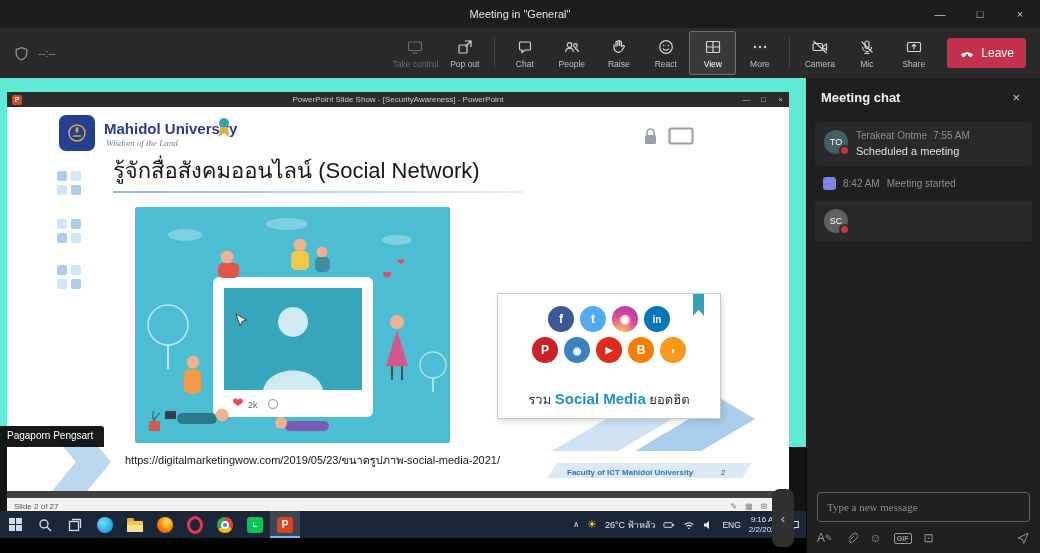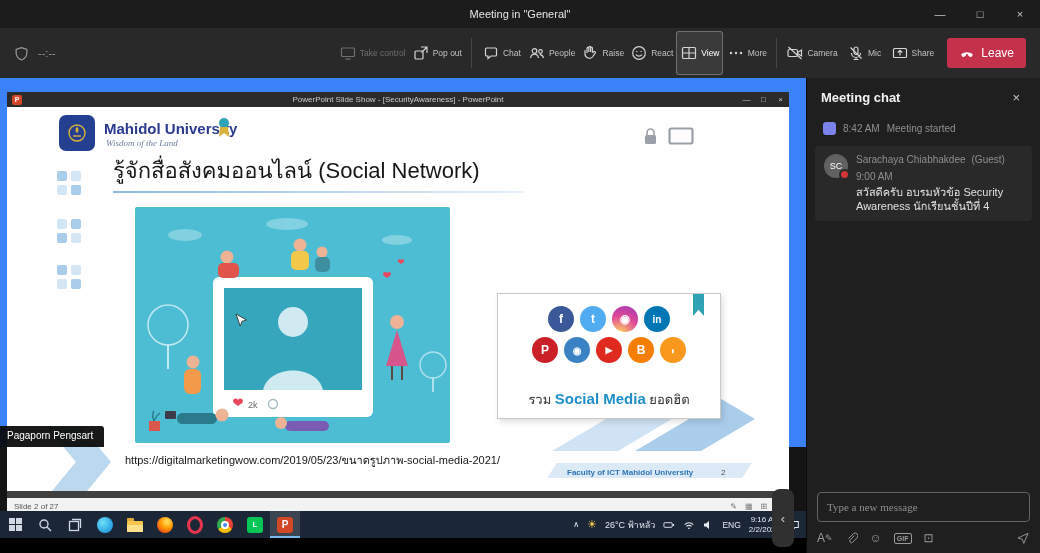--- a/index.html
+++ b/index.html
@@ -9,34 +9,34 @@
   .titlebar{height:28px;background:#1c1c1c;display:flex;align-items:center;justify-content:center;position:relative;}
   .tb-title{font-size:11px;color:#e6e6e6;}
   .tb-controls{position:absolute;right:0;top:0;height:28px;display:flex;}
   .tb-btn{width:40px;height:28px;background:transparent;border:none;color:#c8c8c8;font-size:11px;
           display:flex;align-items:center;justify-content:center;cursor:pointer;font-family:inherit;}
   
   .toolbar{height:50px;background:#292929;display:flex;align-items:center;}
   .tool-left{display:flex;align-items:center;gap:9px;padding-left:14px;flex:1;}
   .timer{color:#979797;font-size:11px;}
   .tool-right{display:flex;align-items:center;}
-  .tbtn{min-width:41px;height:44px;display:flex;flex-direction:row;align-items:center;justify-content:center;
+  .tbtn{min-width:41px;height:44px;display:flex;flex-direction:column;align-items:center;justify-content:center;
         gap:3px;color:#d4d4d4;cursor:pointer;padding:0 3px;}
   .tbtn .tlabel{font-size:8.5px;color:#c2c2c2;white-space:nowrap;}
   .tbtn.disabled{color:#6f6f6f;cursor:default;}
   .tbtn.disabled .tlabel{color:#6f6f6f;}
   .tbtn.active{background:#3a3a3a;box-shadow:inset 0 0 0 1px #6f6f6f;border-radius:3px;}
   .tbtn.active .tlabel{color:#fff;}
   .vdiv{width:1px;height:30px;background:#454545;margin:0 6px;}
   .leave{margin:0 14px 0 10px;height:30px;padding:0 12px;background:#c4314b;border:none;border-radius:3px;
          color:#fff;font-size:12px;display:flex;align-items:center;gap:6px;cursor:pointer;font-family:inherit;}
   svg{display:block;}
   
   .main{display:flex;height:475px;}
-  .stage{position:relative;width:806px;height:369px;background:#3b82f6;}
+  .stage{position:relative;width:806px;height:369px;background:#5eead4;}
   
   .ppt{position:absolute;left:7px;top:14px;width:782px;height:419px;background:#fff;display:flex;flex-direction:column;}
   .ppt-tb{height:15px;background:#2b2b2b;display:flex;align-items:center;position:relative;flex-shrink:0;}
   .ppt-icon{width:10px;height:10px;margin-left:5px;background:#d24726;border-radius:2px;color:#fff;font-size:7px;
             font-weight:bold;display:flex;align-items:center;justify-content:center;z-index:1;}
   .ppt-title{position:absolute;left:0;right:0;text-align:center;font-size:8px;color:#cccccc;}
   .ppt-controls{margin-left:auto;display:flex;z-index:1;}
   .ppt-ctrl{width:17px;height:15px;color:#cccccc;font-size:8px;display:flex;align-items:center;justify-content:center;cursor:pointer;}
   .slide{position:relative;flex:1;background:#fff;overflow:hidden;color:#161616;}
   .ppt-status{height:13px;background:#f2f2f2;border-top:7px solid #404040;display:flex;align-items:flex-end;
@@ -513,39 +513,44 @@
       <div class="collapse-handle">‹</div>
     </div>
 
     <aside class="chat">
       <div class="chat-header">
         <span class="chat-title">Meeting chat</span>
         <button class="chat-close">×</button>
       </div>
       <div class="chat-msgs">
 
+        <div class="msg-card">
+          <span class="avatar a-to">
+            <span>TO</span>
+            <span class="presence"></span>
+          </span>
+          <span class="msg-body">
+            <span class="msg-head">
+              <span>Terakeat Ontme</span>
+              <span>7:55 AM</span>
+            </span>
+            <div class="msg-text">Scheduled a meeting</div>
+          </span>
+        </div>
 
         <div class="event-row">
           <span class="event-icon"></span>
           <span>8:42 AM</span>
           <span>Meeting started</span>
         </div>
 
         <div class="msg-card">
           <span class="avatar a-sc">
             <span>SC</span>
             <span class="presence"></span>
-          </span>
-          <span class="msg-body">
-            <span class="msg-head">
-              <span>Sarachaya Chiabhakdee</span>
-              <span>(Guest)</span>
-              <span>9:00 AM</span>
-            </span>
-            <div class="msg-text">สวัสดีครับ อบรมหัวข้อ Security Awareness นักเรียนชั้นปีที่ 4</div>
           </span>
         </div>
 
       </div>
       <div class="composer">
         <input type="text" placeholder="Type a new message" style="">
         <div class="composer-icons">
           <span class="cicon">
               <span>A</span>
               <span style="font-size:9px;">✎</span>

